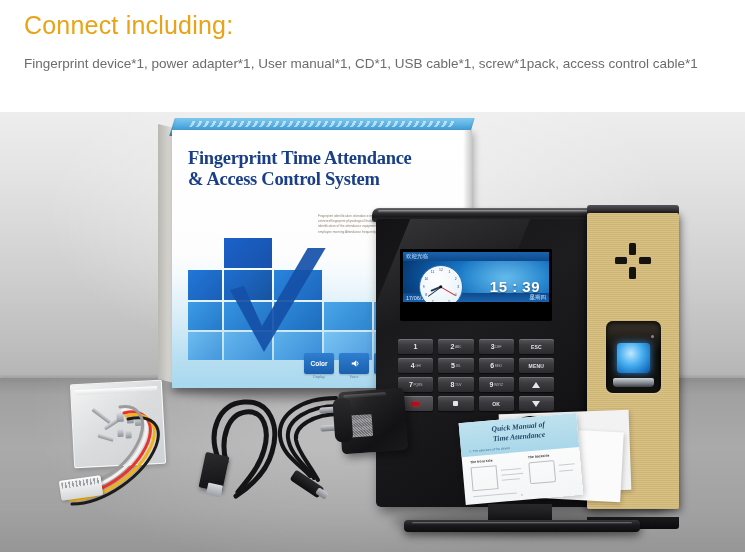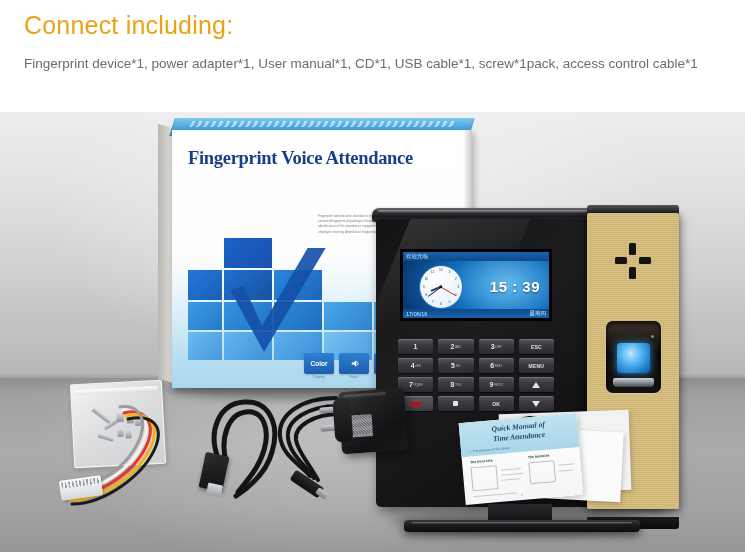--- a/index.html
+++ b/index.html
@@ -99,21 +99,21 @@
      background: radial-gradient(ellipse at 42% 35%, #bfe6ff 0%, #49b0f0 42%, #1a76c8 78%, #0f4f96 100%);
      border-radius:3px; box-shadow: 0 0 9px rgba(70,170,250,.75); }
   .fp-lip { position:absolute; left:7px; bottom:6px; width:41px; height:9px;
      background: linear-gradient(180deg,#cfd4d8,#7b8288 60%,#3c4045);
      border-radius:2px 2px 4px 4px; }
   .fp-led { position:absolute; right:7px; top:14px; width:3px; height:3px; border-radius:50%;
      background:#cfcfcf; opacity:.6; }
 
   .lcd-frame { position:absolute; left:24px; top:30px; width:152px; height:72px;
      background:#000; border-radius:2px; box-shadow: inset 0 0 6px rgba(0,0,0,.9); }
-  .lcd { position:absolute; left:3px; top:3px; width:146px; height:66px;
+  .lcd { position:absolute; left:3px; top:3px; width:146px; height:50px;
      background: radial-gradient(ellipse 75% 90% at 70% 50%, #3aa8e6 0%, #1878c6 45%, #0b4f95 78%, #07376e 100%);
      overflow:hidden;padding-left:34px; }
   .lcd-topbar { position:absolute; left:0; top:0; width:100%; height:9px;
      background: linear-gradient(180deg,#1a63ad,#0d4a8c); }
   .lcd-botbar { position:absolute; left:0; bottom:0; width:100%; height:9px;
      background: linear-gradient(180deg,#0d4a8c,#1a63ad); }
   .lcd-tl { position:absolute; left:3px; top:1px; font-size:5.5px; color:#cfe8ff; }
   .lcd-bl { position:absolute; left:3px; bottom:1px; font-size:5.5px; color:#cfe8ff; }
   .lcd-br { position:absolute; right:3px; bottom:1px; font-size:5.5px; color:#cfe8ff; }
   .lcd-swirl { position:absolute; right:-18px; top:-12px; width:110px; height:92px;
@@ -240,21 +240,22 @@
     <div class="shadow" style="left:168px;top:278px;width:300px;height:22px;"></div>
     <div class="shadow" style="left:392px;top:412px;width:250px;height:20px;"></div>
 
     <div class="box-wrap">
       <div class="box-side"></div>
       <div class="box-top">
         <div class="box-top-txt"></div>
       </div>
       <div class="box-face">
         <div class="box-title">
-          <div>Fingerprint Voice Attendance</div>
+          <div>Fingerprint Time Attendance</div>
+          <div>&amp; Access Control System</div>
         </div>
         <div class="box-para">Fingerprint identification attendance management system is a human-centered fingerprint physiological feature of personal identity identification of the attendance equipment, it is easy to solve the employee morning Attendance frequently.</div>
 
         <svg class="box-fp" viewBox="0 0 56 66">
           <g fill="none" stroke="#1b3f86" stroke-width="1.4">
             <path d="M28 64 C12 52 8 36 10 24"></path>
             <path d="M28 60 C16 50 13 36 15 26"></path>
             <path d="M28 56 C20 48 18 36 20 28"></path>
             <path d="M28 52 C24 46 23 36 25 30"></path>
             <path d="M10 24 C12 10 44 10 46 24"></path>

